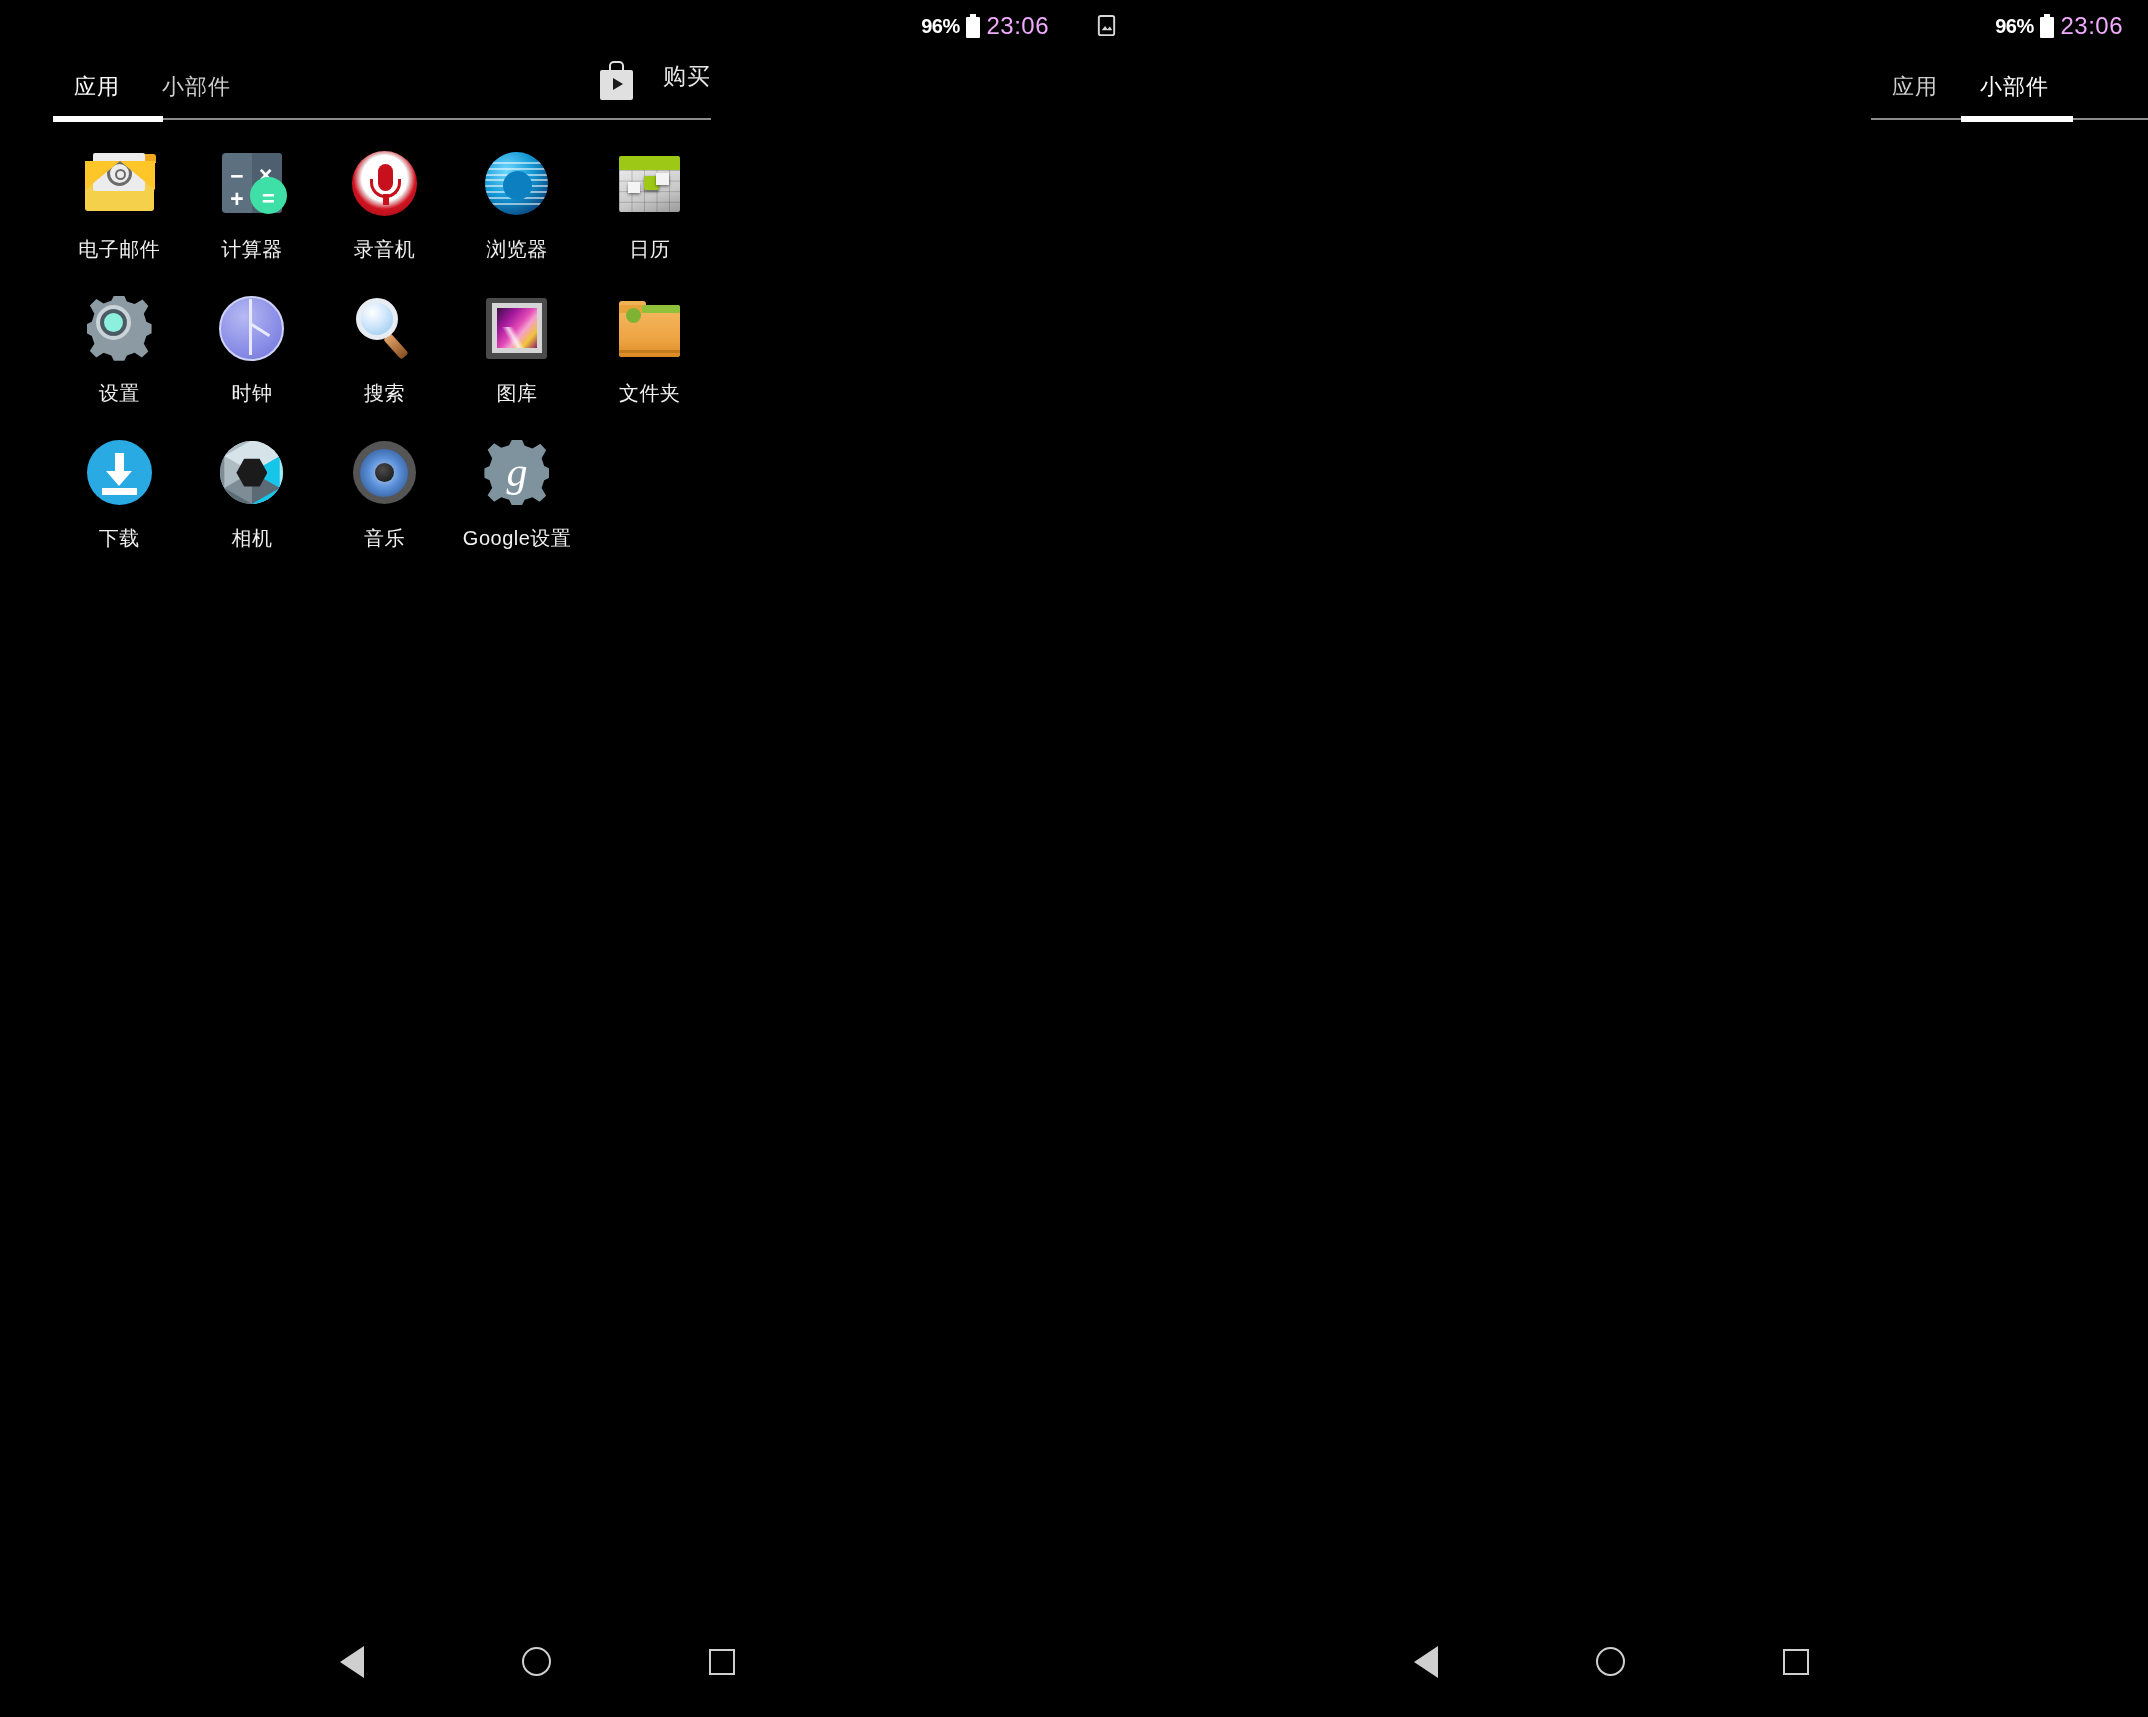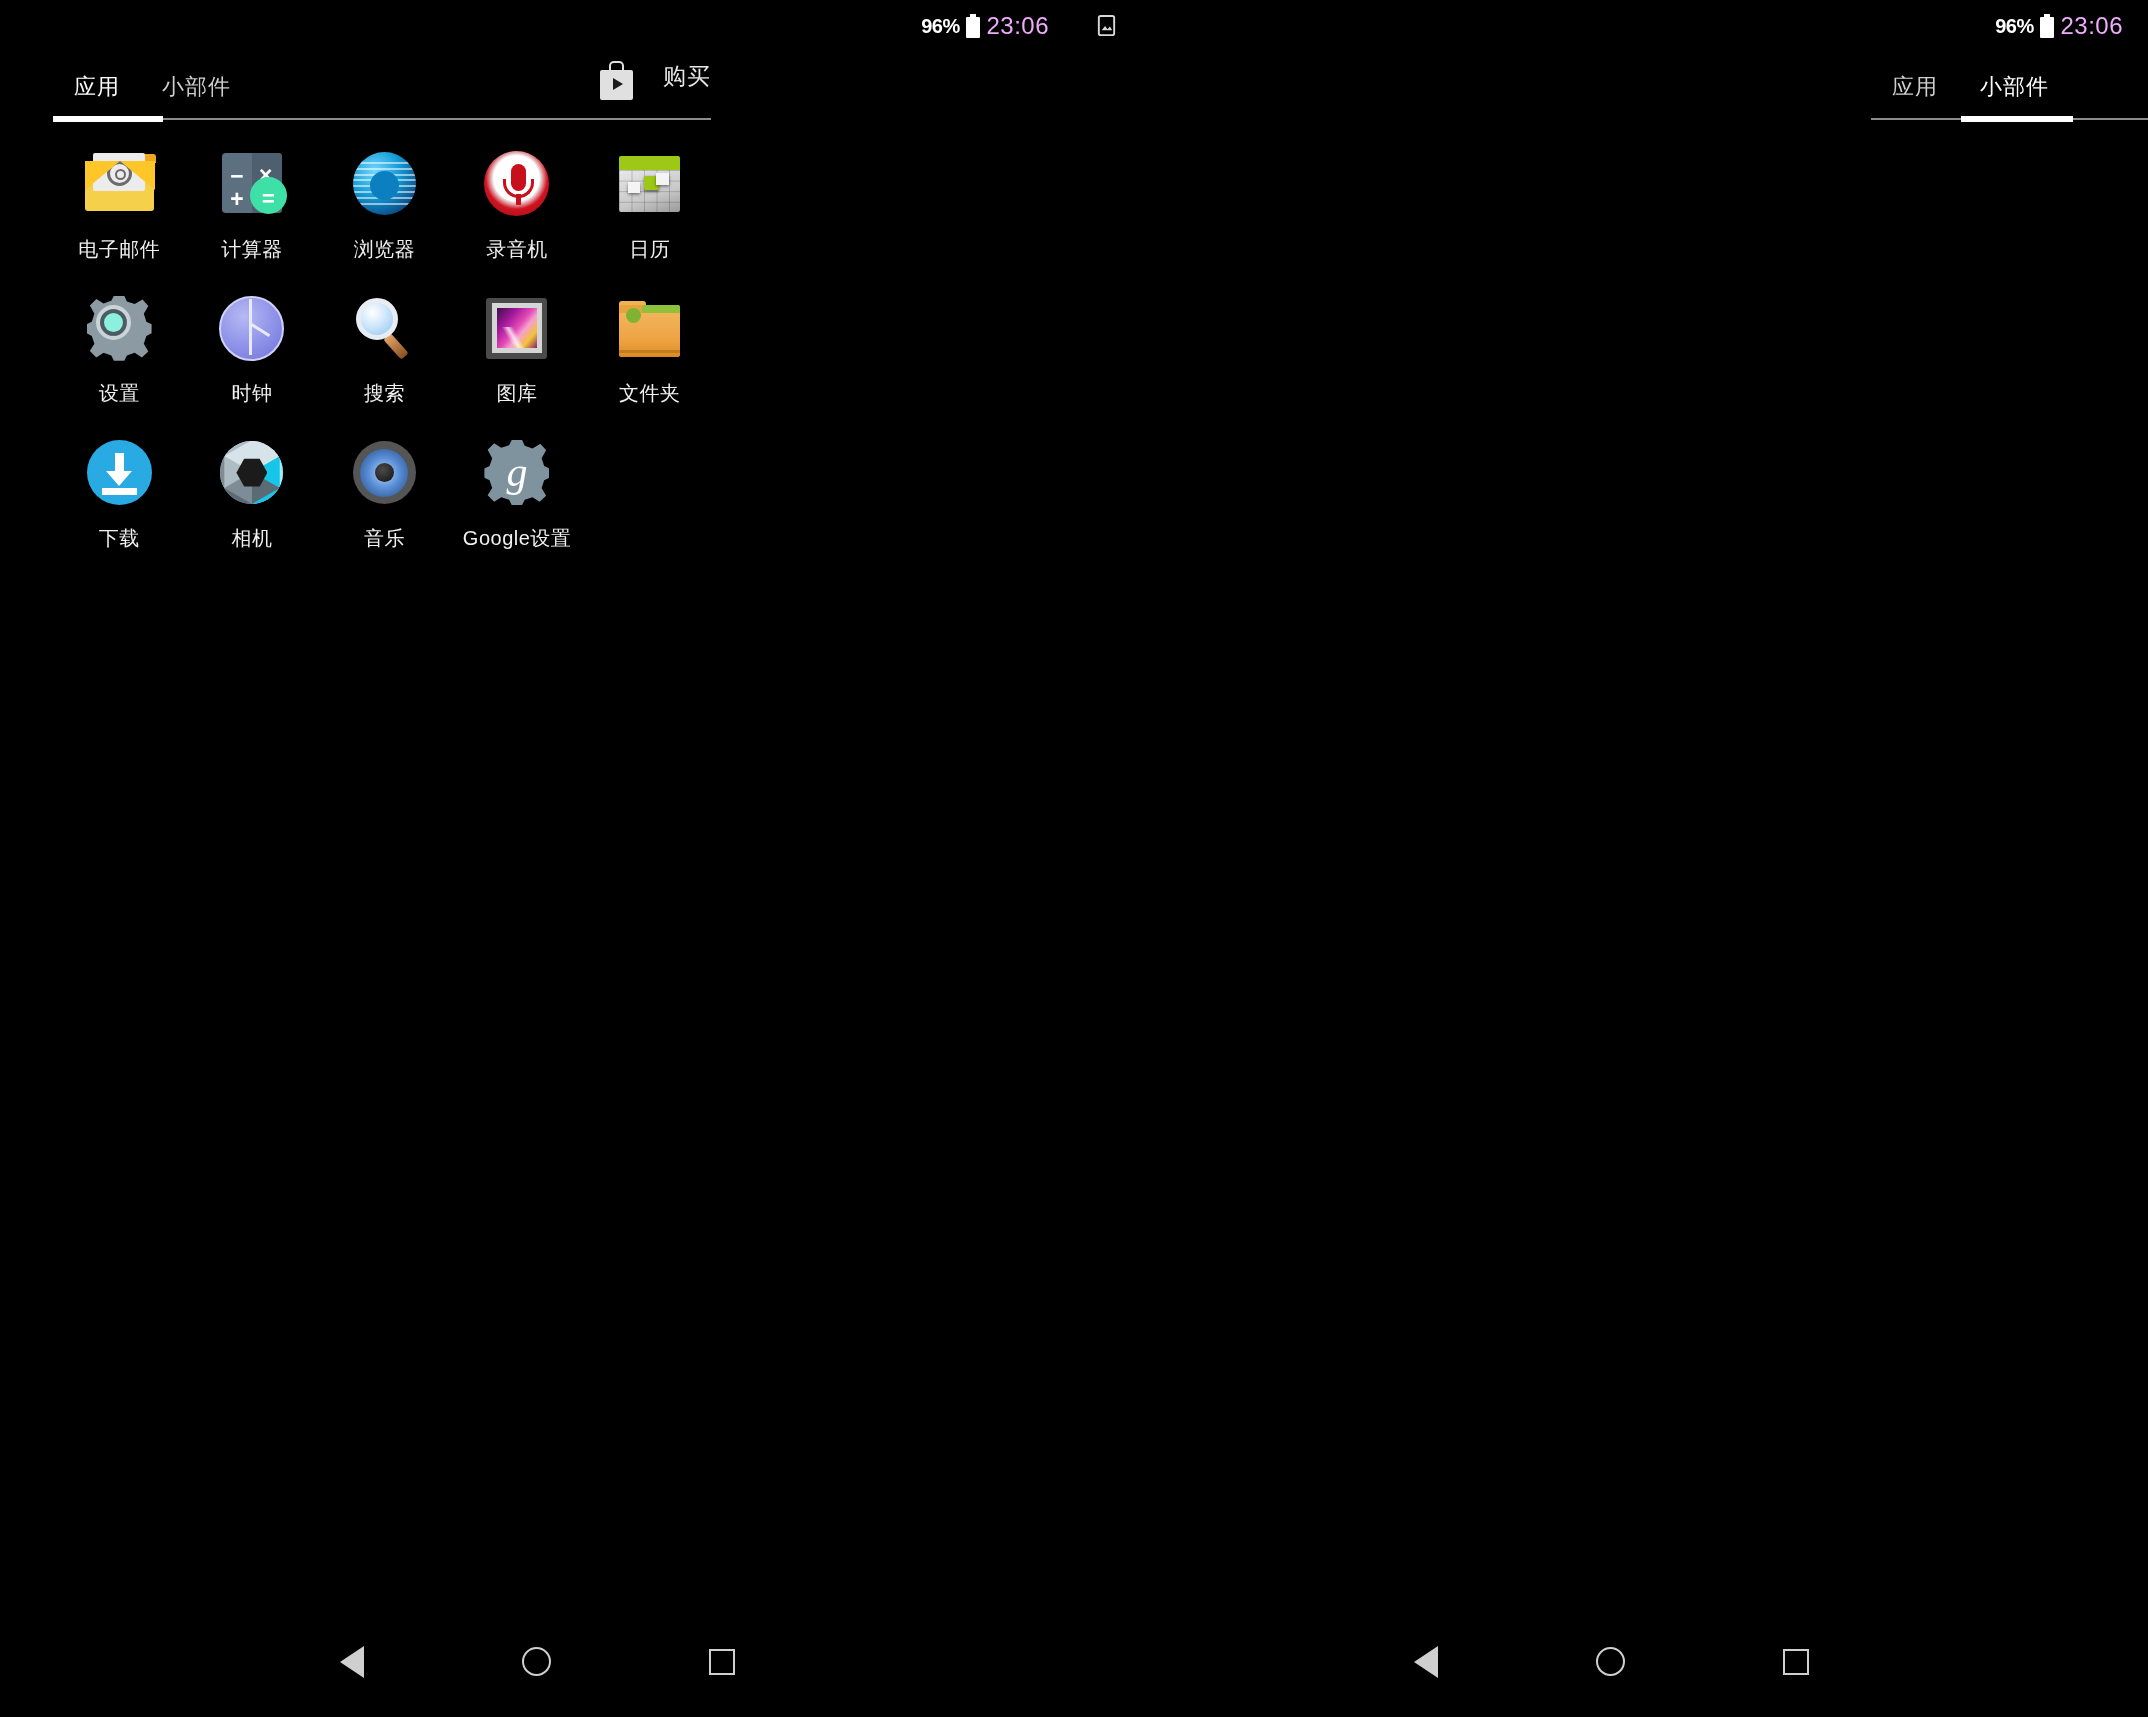--- a/index.html
+++ b/index.html
@@ -280,34 +280,34 @@
           <i class="sym minus">−</i>
           <i class="sym times">×</i>
           <i class="sym plus">+</i>
           <i class="eqc"></i>
           <i class="eqs">=</i>
       </div>
       <div class="nm">计算器</div>
     </div>
 
     <div class="app">
-      <div class="ic ic-browser">
-          <i class="globe"></i>
-        </div>
-      <div class="nm">浏览器</div>
-    </div>
-
-    <div class="app">
       <div class="ic ic-rec">
         <i class="circ"></i>
           <i class="mic"></i>
           <i class="arc"></i>
           <i class="stem"></i>
       </div>
       <div class="nm">录音机</div>
+    </div>
+
+    <div class="app">
+      <div class="ic ic-browser">
+          <i class="globe"></i>
+        </div>
+      <div class="nm">浏览器</div>
     </div>
 
     <div class="app">
       <div class="ic ic-cal">
         <i class="head"></i>
           <i class="grid"></i>
           <i class="wcell2"></i>
           <i class="gcell"></i>
           <i class="wcell"></i>
       </div>

